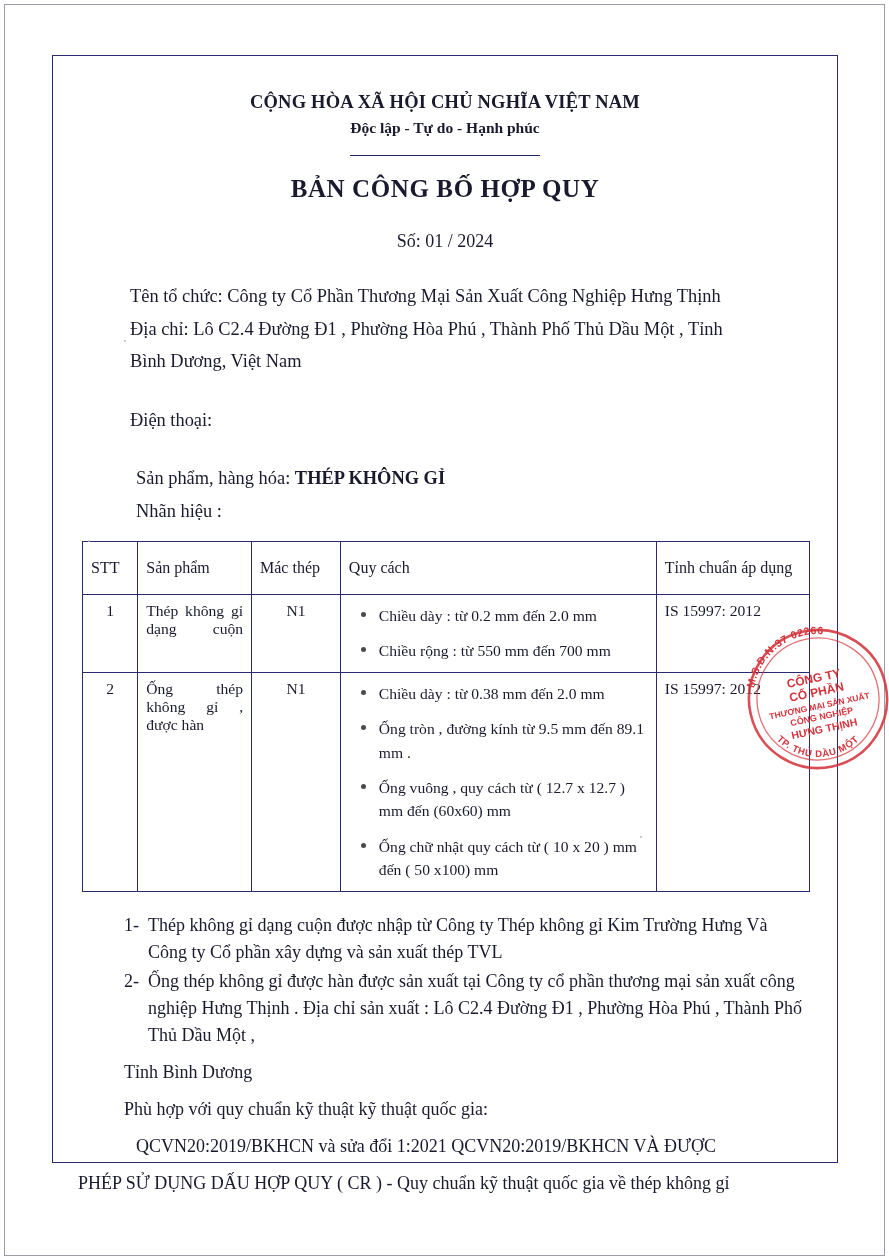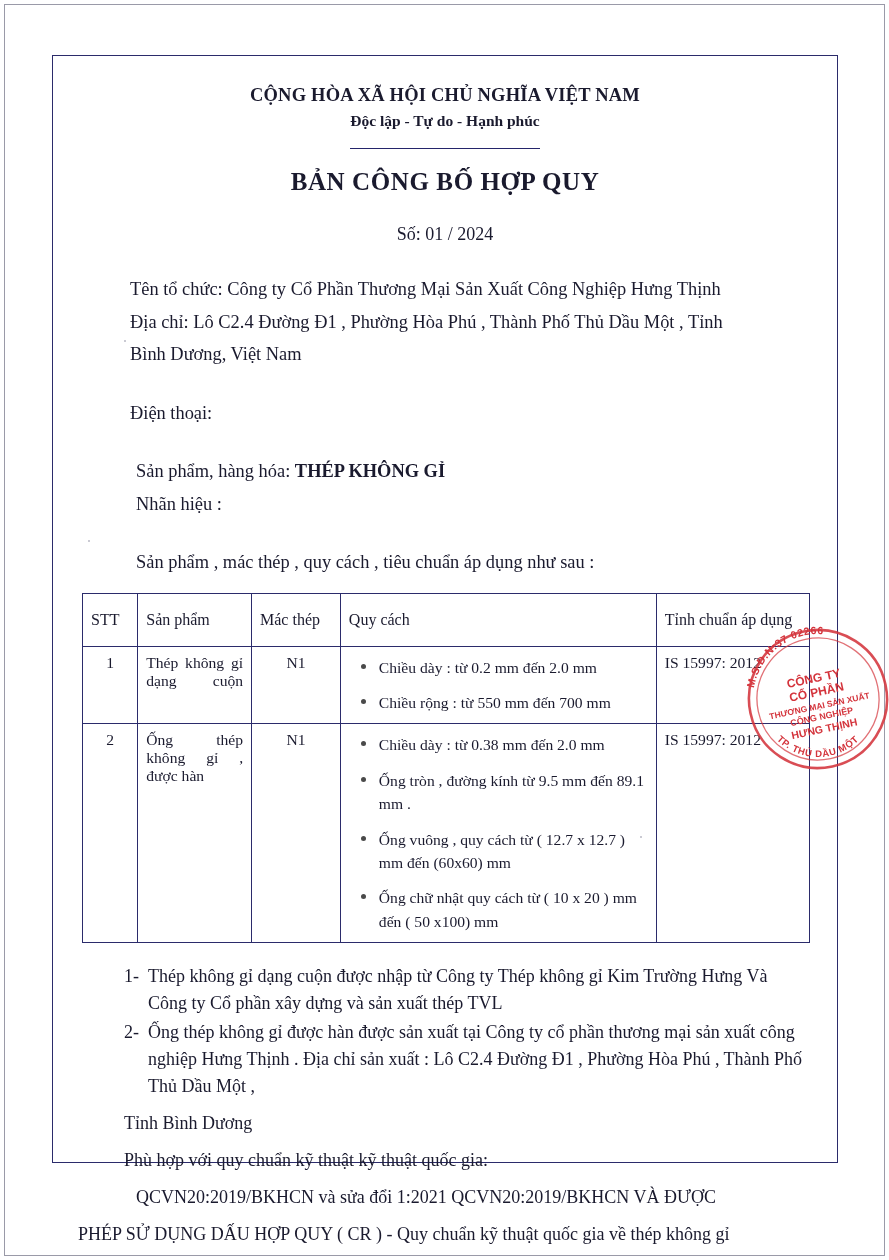--- a/index.html
+++ b/index.html
@@ -36,21 +36,21 @@
     width: 786px; height: 1108px;
     padding: 10px 26px 0 26px;
   }
 
   .center { text-align: center; }
 
   .nation {
     font-weight: bold;
     font-size: 18.5px;
     letter-spacing: .2px;
-    margin-top: 20px;
+    margin-top: 27px;
   }
   .motto {
     font-weight: bold;
     font-size: 15.5px;
     margin-top: 6px;
   }
   .motto span {
     border-bottom: 1.4px solid #24246a;
     padding-bottom: 19px;
     font-family: Liberation Serif, serif;
@@ -182,21 +182,20 @@
   <div class="para">Tên tổ chức: Công ty Cổ Phần Thương Mại Sản Xuất Công Nghiệp Hưng Thịnh</div>
   <div class="para tight">Địa chỉ: Lô C2.4 Đường Đ1 , Phường Hòa Phú , Thành Phố Thủ Dầu Một , Tỉnh</div>
   <div class="para tight">Bình Dương, Việt Nam</div>
   <div class="para">Điện thoại:</div>
 
   <div class="para ind">
     <span>Sản phẩm, hàng hóa:</span>
     <span class="bold">THÉP KHÔNG GỈ</span>
   </div>
   <div class="para ind tight">Nhãn hiệu :</div>
-  <div class="para ind">Sản phẩm , mác thép , quy cách , tiêu chuẩn áp dụng như sau :</div>
 
   <table class="spec">
     <thead>
       <tr>
         <th class="c-stt">STT</th>
         <th class="c-prod">Sản phẩm</th>
         <th class="c-mac">Mác thép</th>
         <th class="c-quy">Quy cách</th>
         <th class="c-std">Tỉnh chuẩn áp dụng</th>
       </tr>

